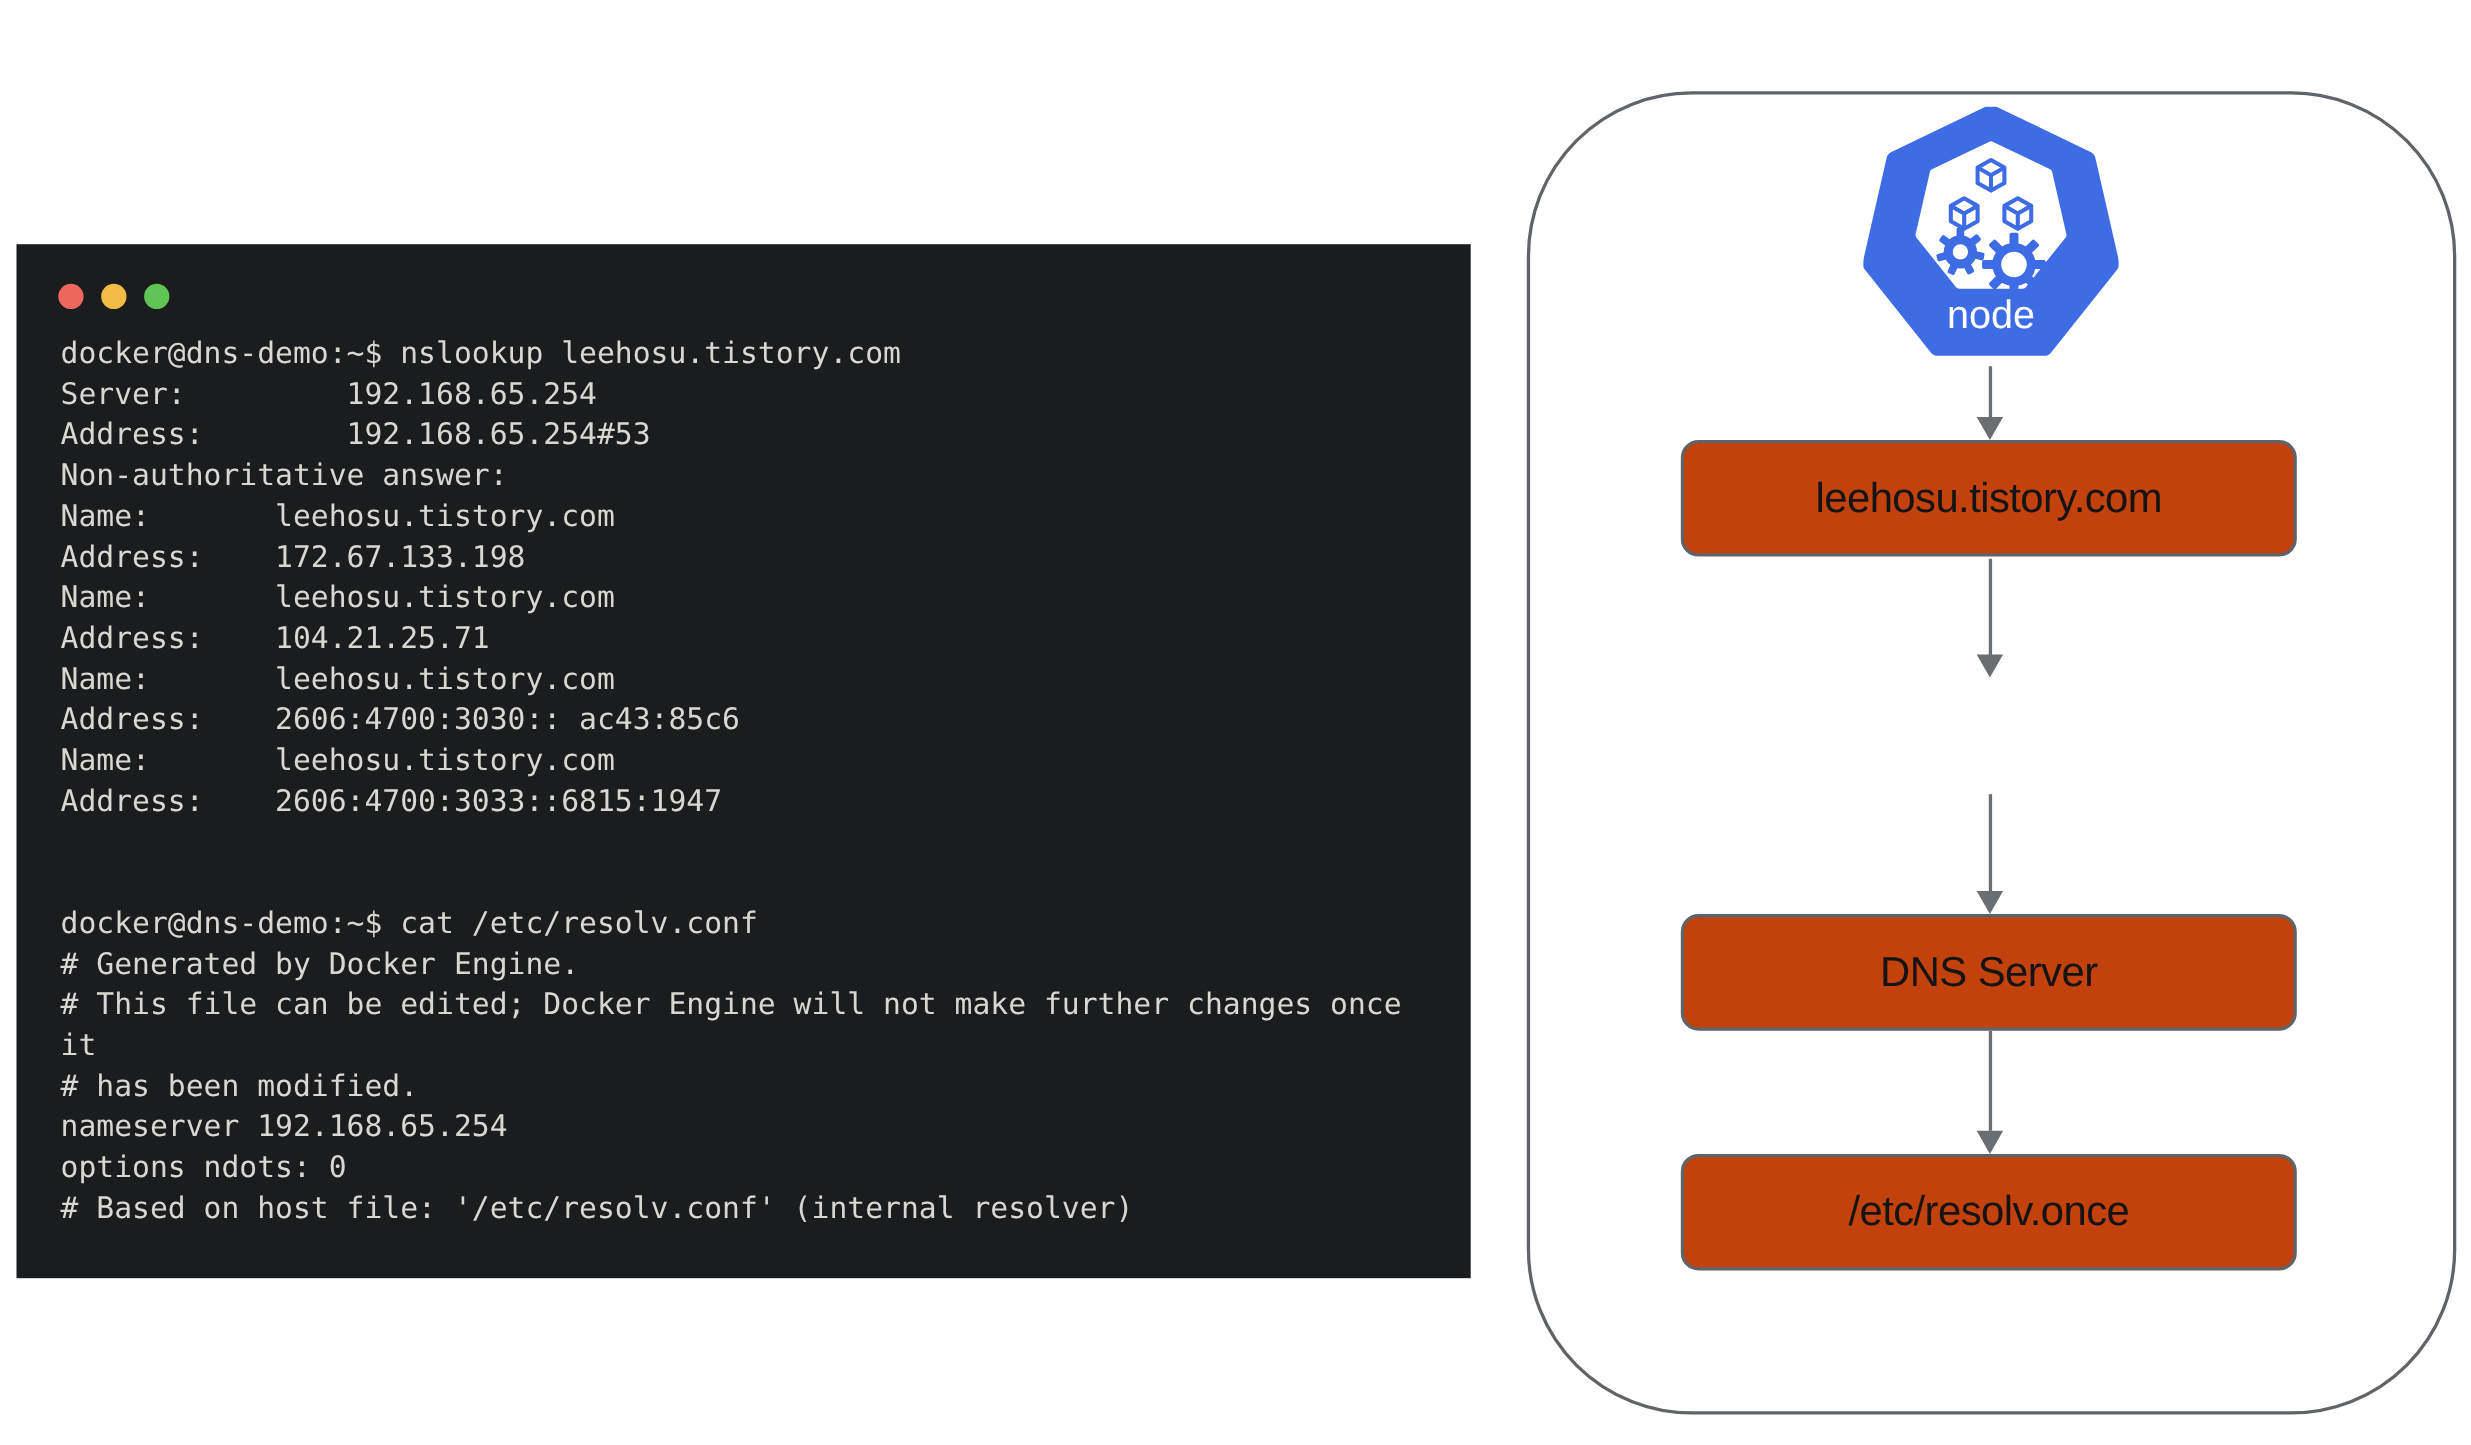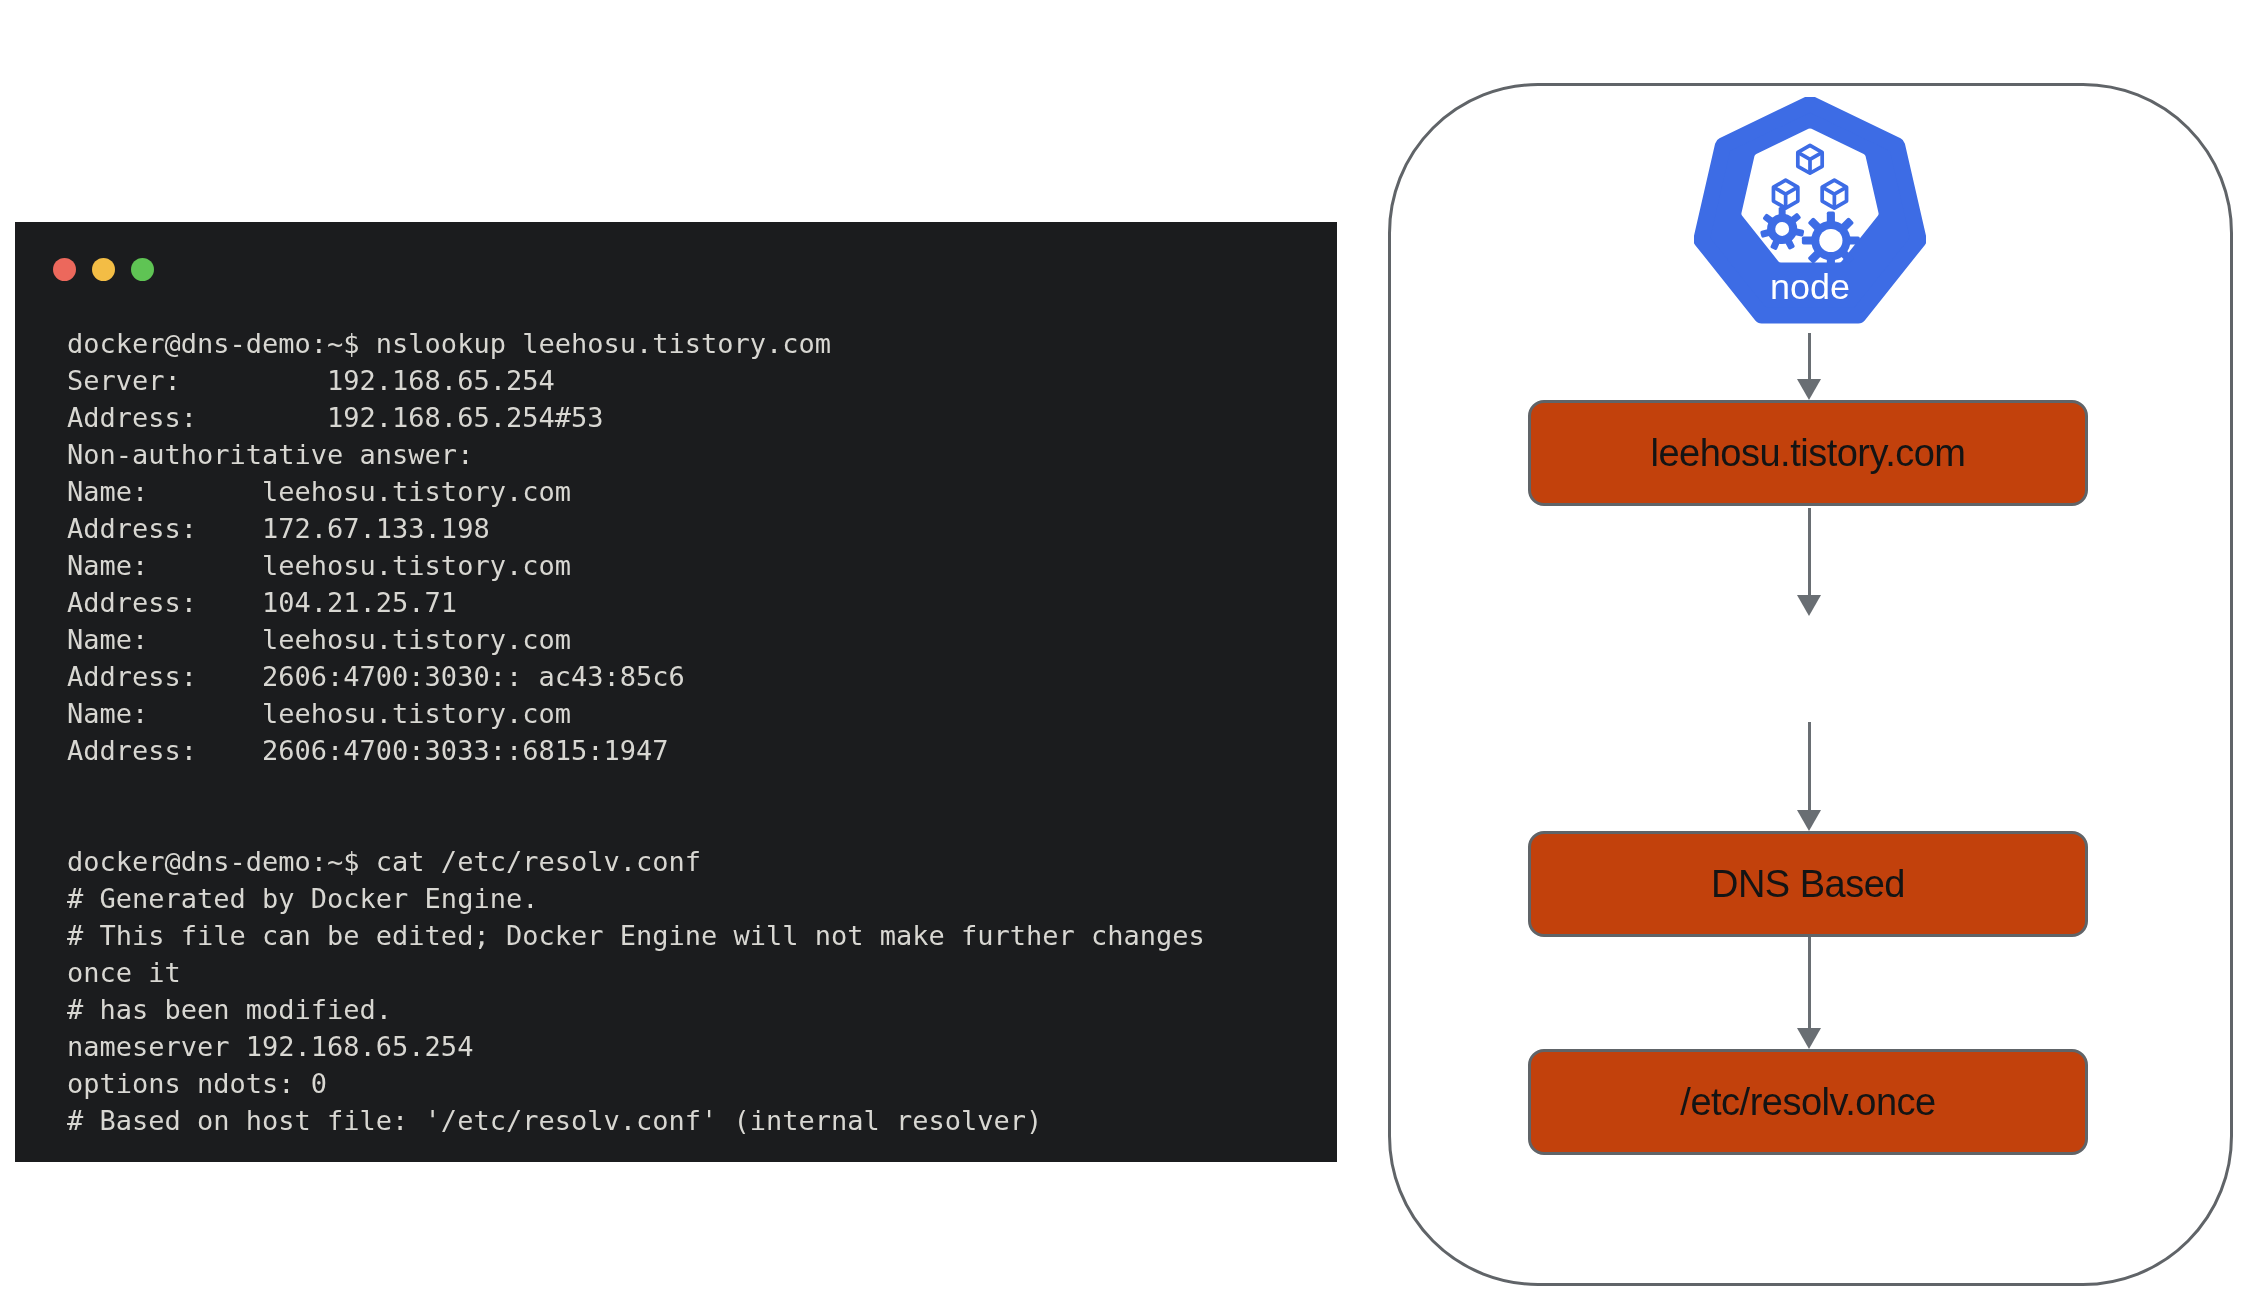--- a/index.html
+++ b/index.html
@@ -31,22 +31,22 @@
   .dot {
     width: 23px;
     height: 23px;
     border-radius: 50%;
   }
   .dot.red    { background: #ec685c; }
   .dot.yellow { background: #f3bd45; }
   .dot.green  { background: #5fc454; }
 
   .terminal pre {
-    margin: 44px 0 0 0;
-    padding: 0 52px;
+    margin: 22px 0 0 0;
+    padding: 0 40px;
     font-family: "DejaVu Sans Mono", monospace;
     font-size: 27px;
     line-height: 37px;
     color: #d8d7d2;
     white-space: pre-wrap;
     word-break: normal;
   }
 
   
   .diagram-frame {
@@ -204,16 +204,16 @@
   <div class="arrow-stem" id="stem-0"></div>
   <div class="arrow-head" id="head-0"></div>
   <div class="arrow-stem" id="stem-1"></div>
   <div class="arrow-head" id="head-1"></div>
   <div class="arrow-stem" id="stem-2"></div>
   <div class="arrow-head" id="head-2"></div>
   <div class="arrow-stem" id="stem-3"></div>
   <div class="arrow-head" id="head-3"></div>
 
   <div class="flow-box" id="box-0">leehosu.tistory.com</div>
-  <div class="flow-box" id="box-2">DNS Based</div>
+  <div class="flow-box" id="box-2">DNS Server</div>
   <div class="flow-box" id="box-3">/etc/resolv.once</div>
 
 </div>
 
 </body></html>

